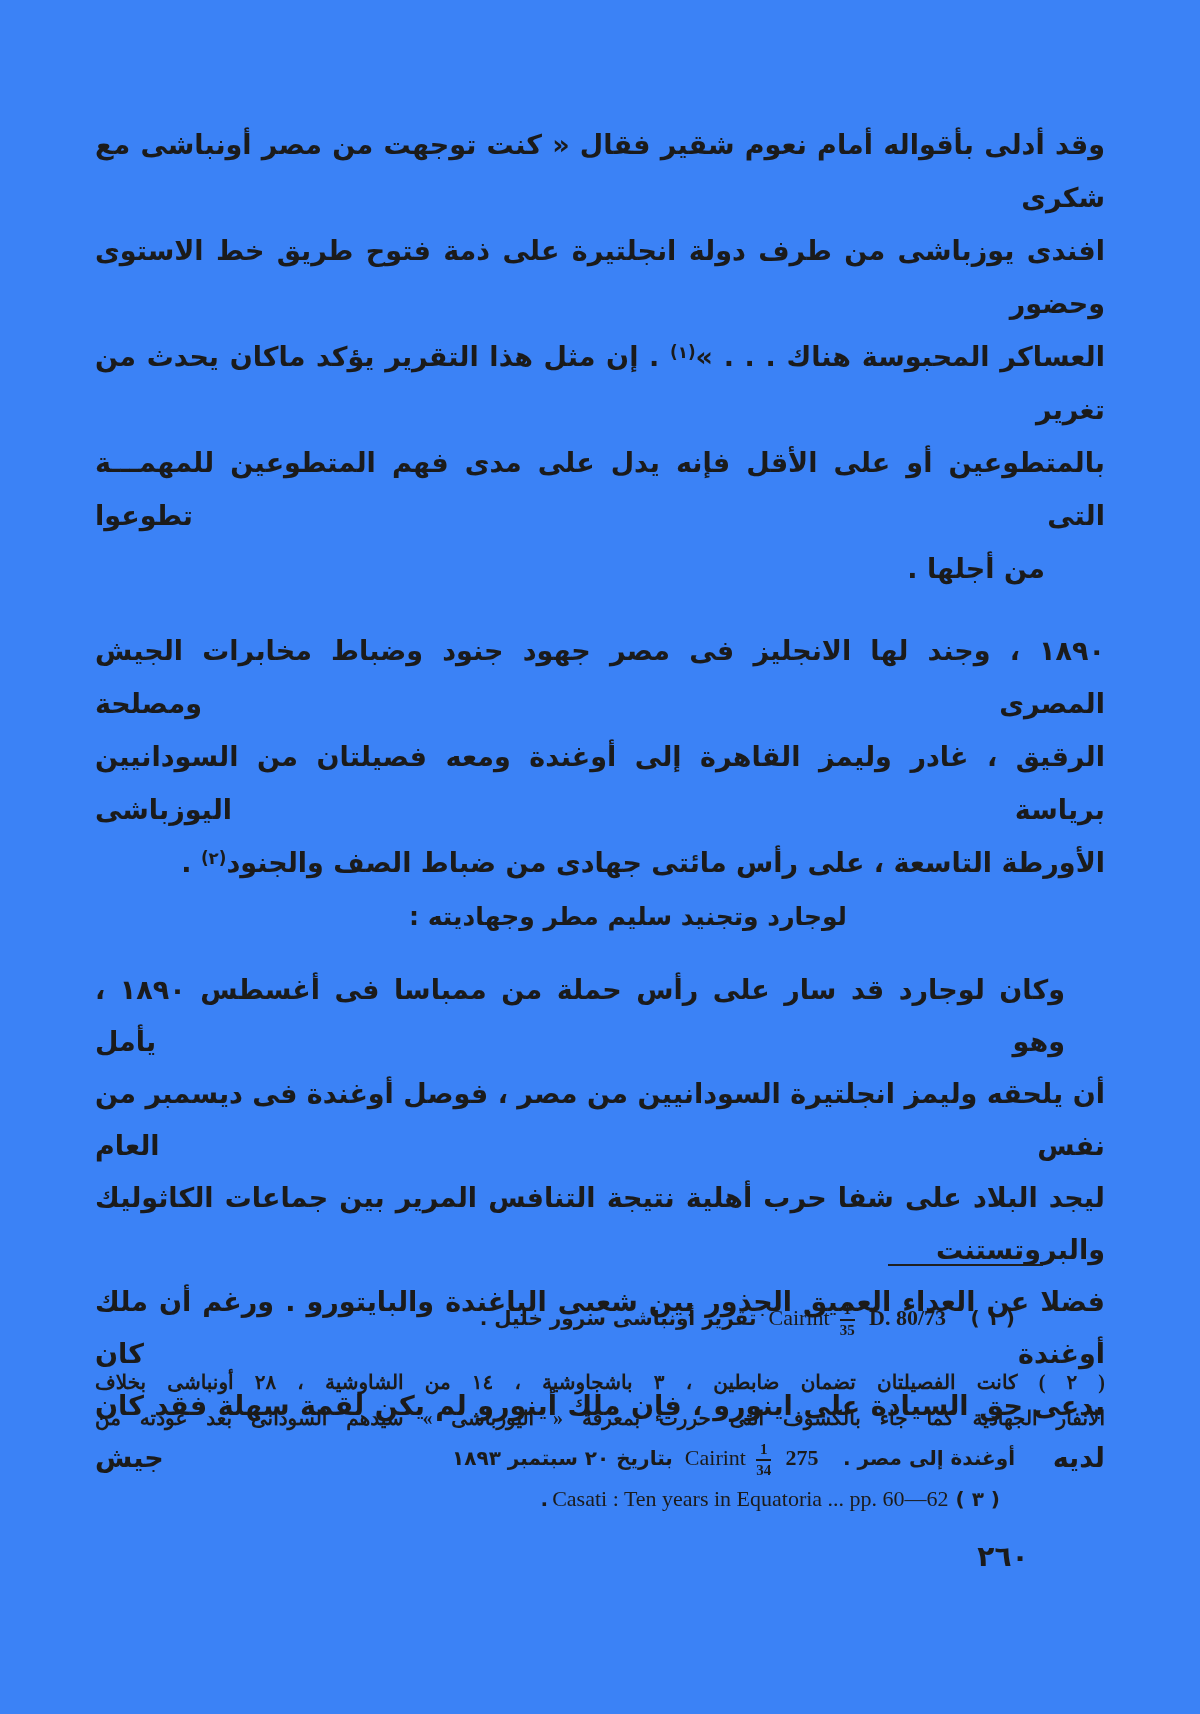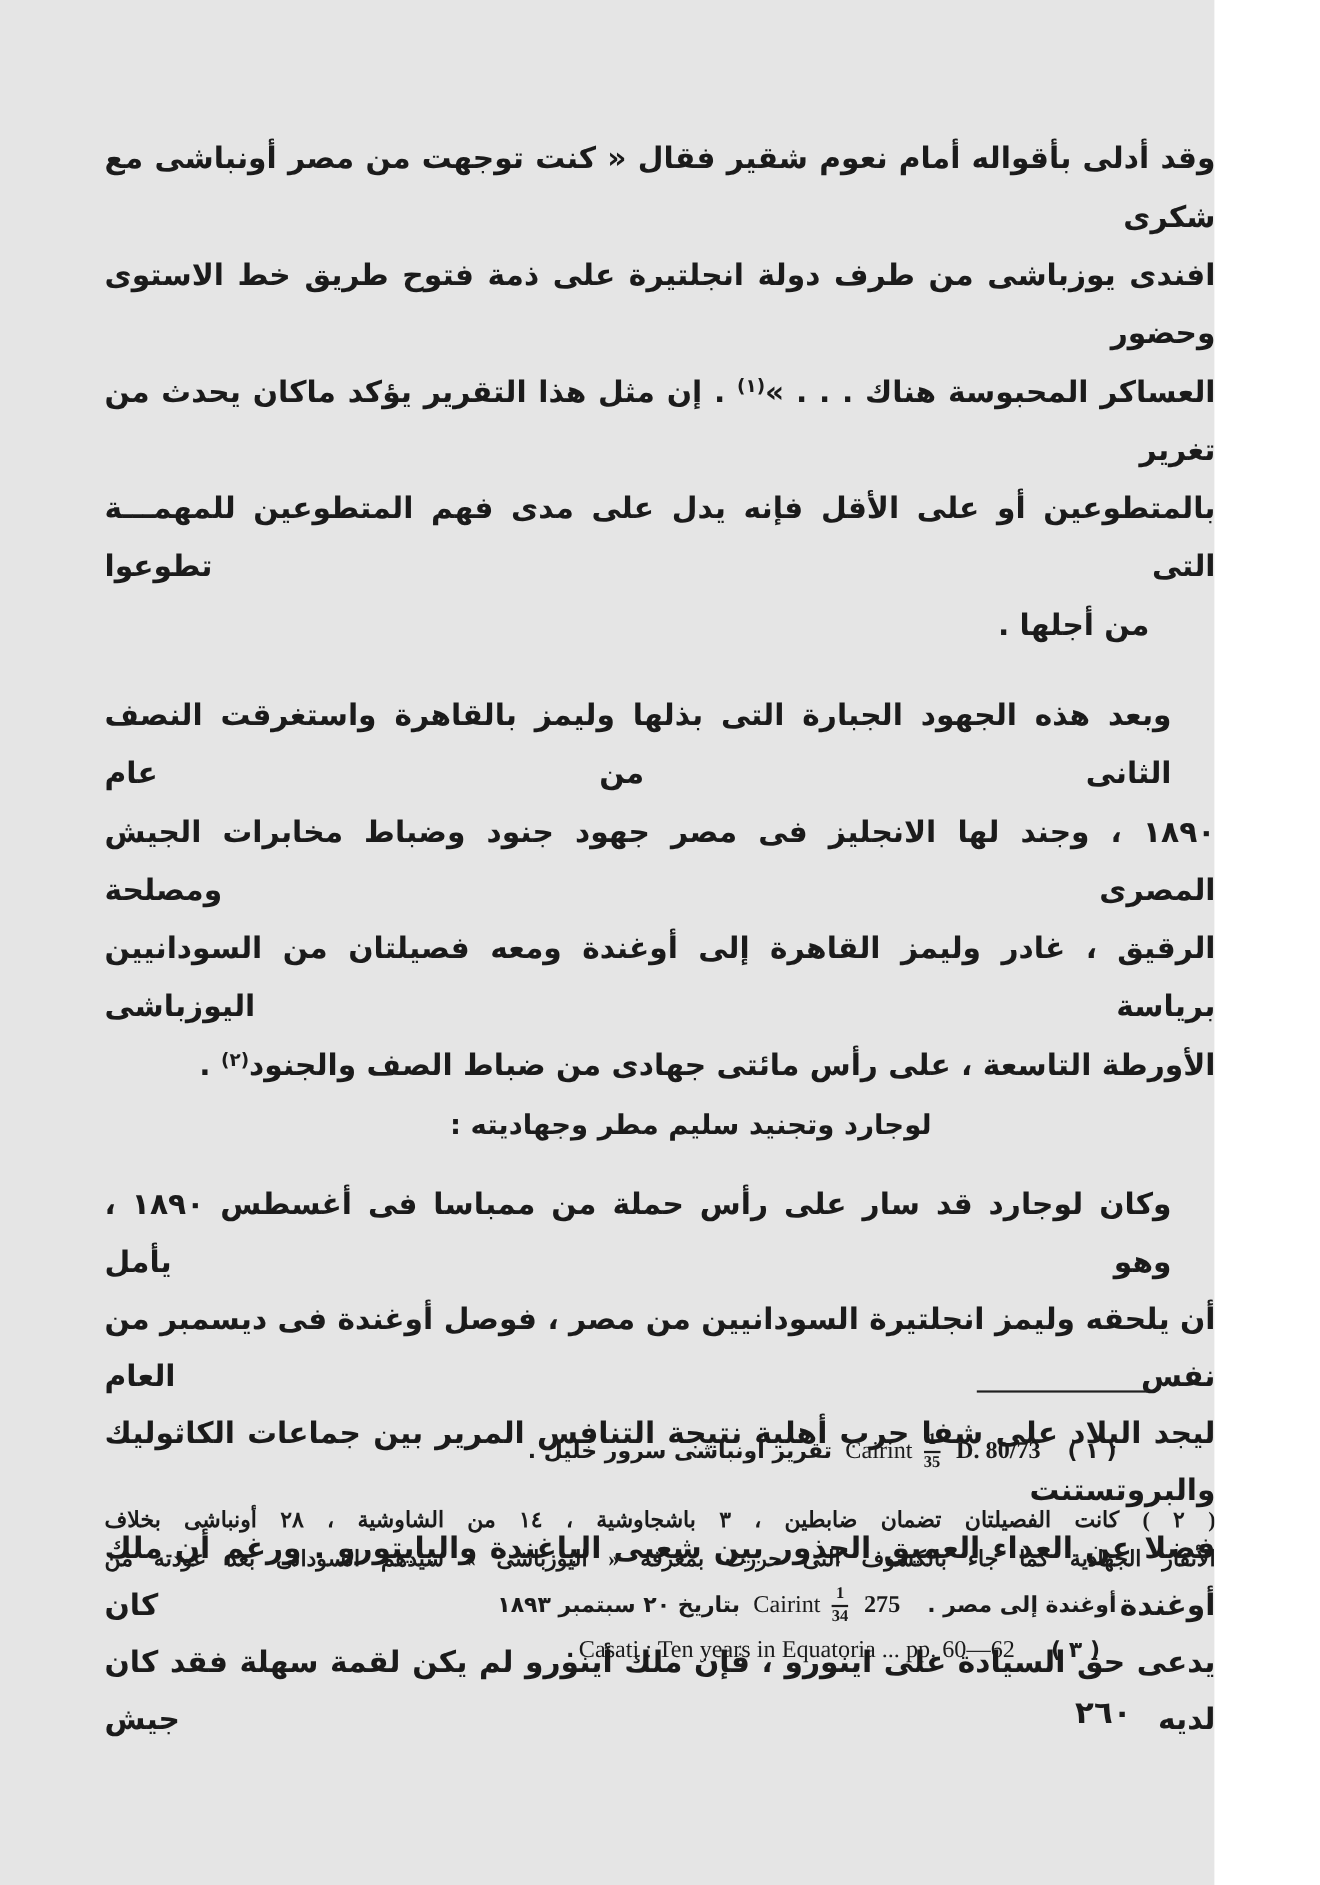--- a/index.html
+++ b/index.html
@@ -1,19 +1,19 @@
 <!DOCTYPE html>
 <html lang="ar"><head>
 <meta charset="utf-8">
 <style>
   html,body { margin:0; padding:0; }
   .page {
     position:relative;
-    width:1104px; height:1714px;
-    background:#e5e5e5;
+    width:1200px; height:1714px;
+    background:#3b82f6;
     color:#1b1b1b;
     font-family:"DejaVu Sans", sans-serif;
     overflow:hidden;
   }
   .textblock {
     position:absolute;
     left:95px; top:118px; width:1010px;
     direction:rtl;
     font-size:27px; font-weight:bold;
     color:#1b1b1b;
@@ -64,21 +64,21 @@
     font-family:"Liberation Serif", serif;
     font-size:15px; line-height:17px; font-weight:bold;
     margin:0 6px;
   }
   .frac .num { display:block; border-bottom:2px solid #1b1b1b; padding:0 4px 1px; }
   .frac .den { display:block; padding-top:1px; }
   .lat {
     unicode-bidi:isolate; direction:ltr;
     font-family:"Liberation Serif", serif;
     font-size:22px; font-weight:normal;
-    margin:0 26px 0 4px;
+    margin:0 0 0 4px;
   }
   .pagenum {
     position:absolute; left:968px; top:1540px; width:70px;
     font-size:28px; font-weight:bold; text-align:center;
     direction:rtl;
   }
 </style>
 </head>
 <body>
 
@@ -88,21 +88,20 @@
 
     <div class="para p1">
       <div class="tline j">وقد أدلى بأقواله أمام نعوم شقير فقال « كنت توجهت من مصر أونباشى مع شكرى</div>
       <div class="tline j">افندى يوزباشى من طرف دولة انجلتيرة على ذمة فتوح طريق خط الاستوى وحضور</div>
       <div class="tline j">العساكر المحبوسة هناك . . . »<sup class="fnref">(١)</sup> . إن مثل هذا التقرير يؤكد ماكان يحدث من تغرير</div>
       <div class="tline j">بالمتطوعين أو على الأقل فإنه يدل على مدى فهم المتطوعين للمهمـــة التى تطوعوا</div>
       <div class="tline endline ind60">من أجلها .</div>
     </div>
 
     <div class="para p2">
-      <div class="tline j ind40">وبعد هذه الجهود الجبارة التى بذلها وليمز بالقاهرة واستغرقت النصف الثانى من عام</div>
       <div class="tline j">١٨٩٠ ، وجند لها الانجليز فى مصر جهود جنود وضباط مخابرات الجيش المصرى ومصلحة</div>
       <div class="tline j">الرقيق ، غادر وليمز القاهرة إلى أوغندة ومعه فصيلتان من السودانيين برياسة اليوزباشى</div>
       <div class="tline endline">الأورطة التاسعة ، على رأس مائتى جهادى من ضباط الصف والجنود<sup class="fnref">(٢)</sup> .</div>
     </div>
 
     <div class="heading">لوجارد وتجنيد سليم مطر وجهاديته :</div>
 
     <div class="para p3">
       <div class="tline j ind40">وكان لوجارد قد سار على رأس حملة من ممباسا فى أغسطس ١٨٩٠ ، وهو يأمل</div>
       <div class="tline j">أن يلحقه وليمز انجلتيرة السودانيين من مصر ، فوصل أوغندة فى ديسمبر من نفس العام</div>

